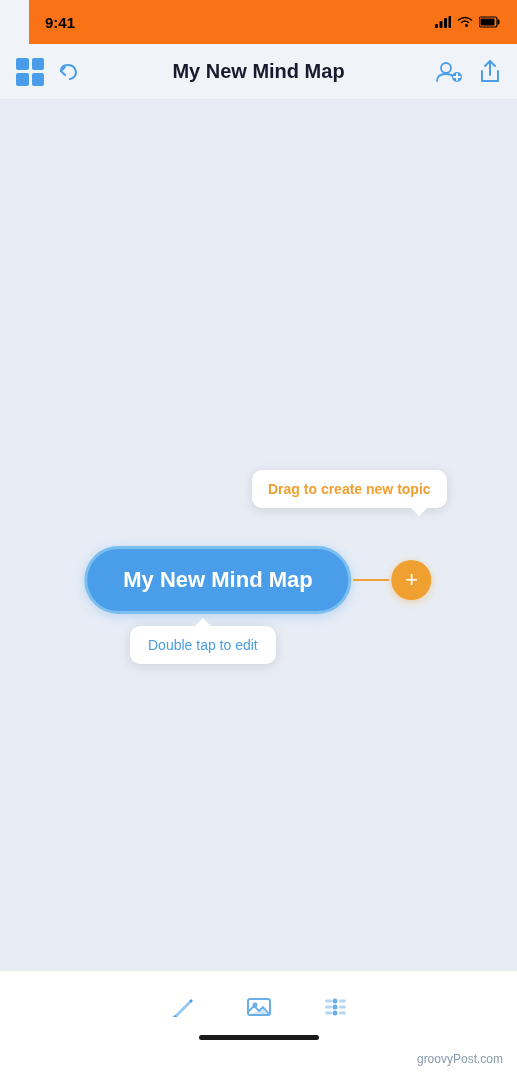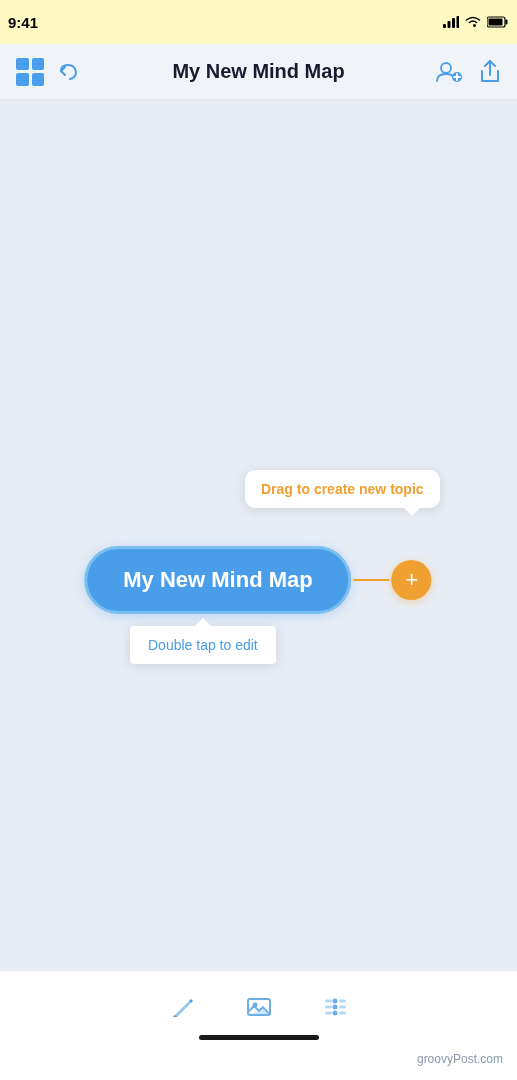--- a/index.html
+++ b/index.html
@@ -10,25 +10,26 @@
       height: 1080px;
       background: #f0f3f8;
       font-family: -apple-system, BlinkMacSystemFont, 'Helvetica Neue', Arial, sans-serif;
       overflow: hidden;
       position: relative;
     }
 
     
     .status-bar {
       height: 44px;
-      background: #fef9c3;
+      background: #f97316;
       display: flex;
       align-items: center;
       justify-content: space-between;
-      padding: 0 8px;
+      padding: 0 16px;
+      margin-left: 29px;
     }
     .status-bar-time {
       font-size: 15px;
       font-weight: 600;
       color: #000;
     }
     .status-bar-icons {
       display: flex;
       align-items: center;
       gap: 6px;
@@ -166,21 +167,21 @@
     .tooltip-drag-text {
       color: #f0a030;
       font-size: 14px;
       font-weight: 600;
     }
 
     
     .tooltip-edit {
       position: absolute;
       background: #fff;
-      border-radius: 4px;
+      border-radius: 10px;
       padding: 10px 18px;
       box-shadow: 0 2px 12px rgba(0,0,0,0.12);
       white-space: nowrap;
     }
     .tooltip-edit::before {
       content: '';
       position: absolute;
       top: -8px;
       left: 50%;
       transform: translateX(-50%);
@@ -305,21 +306,21 @@
     <svg width="22" height="26" viewBox="0 0 22 26" style="cursor:pointer">
       <path d="M11 2 L11 16" stroke="#4a9de8" stroke-width="2" stroke-linecap="round"></path>
       <path d="M6 7 L11 2 L16 7" fill="none" stroke="#4a9de8" stroke-width="2" stroke-linecap="round" stroke-linejoin="round"></path>
       <path d="M3 12 L3 22 L19 22 L19 12" fill="none" stroke="#4a9de8" stroke-width="2" stroke-linecap="round" stroke-linejoin="round"></path>
     </svg>
   </div>
 </div>
 
 <div class="canvas">
 
-  <div class="tooltip-drag" style="position:absolute; top: 370px; left: 245px;">
+  <div class="tooltip-drag" style="position:absolute; top: 370px; left: 252px;">
     <span class="tooltip-drag-text">Drag to create new topic</span>
   </div>
 
   <div class="mind-map-node" style="top: 480px; left: 258px; transform: translate(-50%, -50%);">
     <div class="node-pill">
       <span class="node-pill-text">My New Mind Map</span>
     </div>
     <div class="connector-line"></div>
     <div class="add-button">
       <span class="add-button-icon">+</span>

